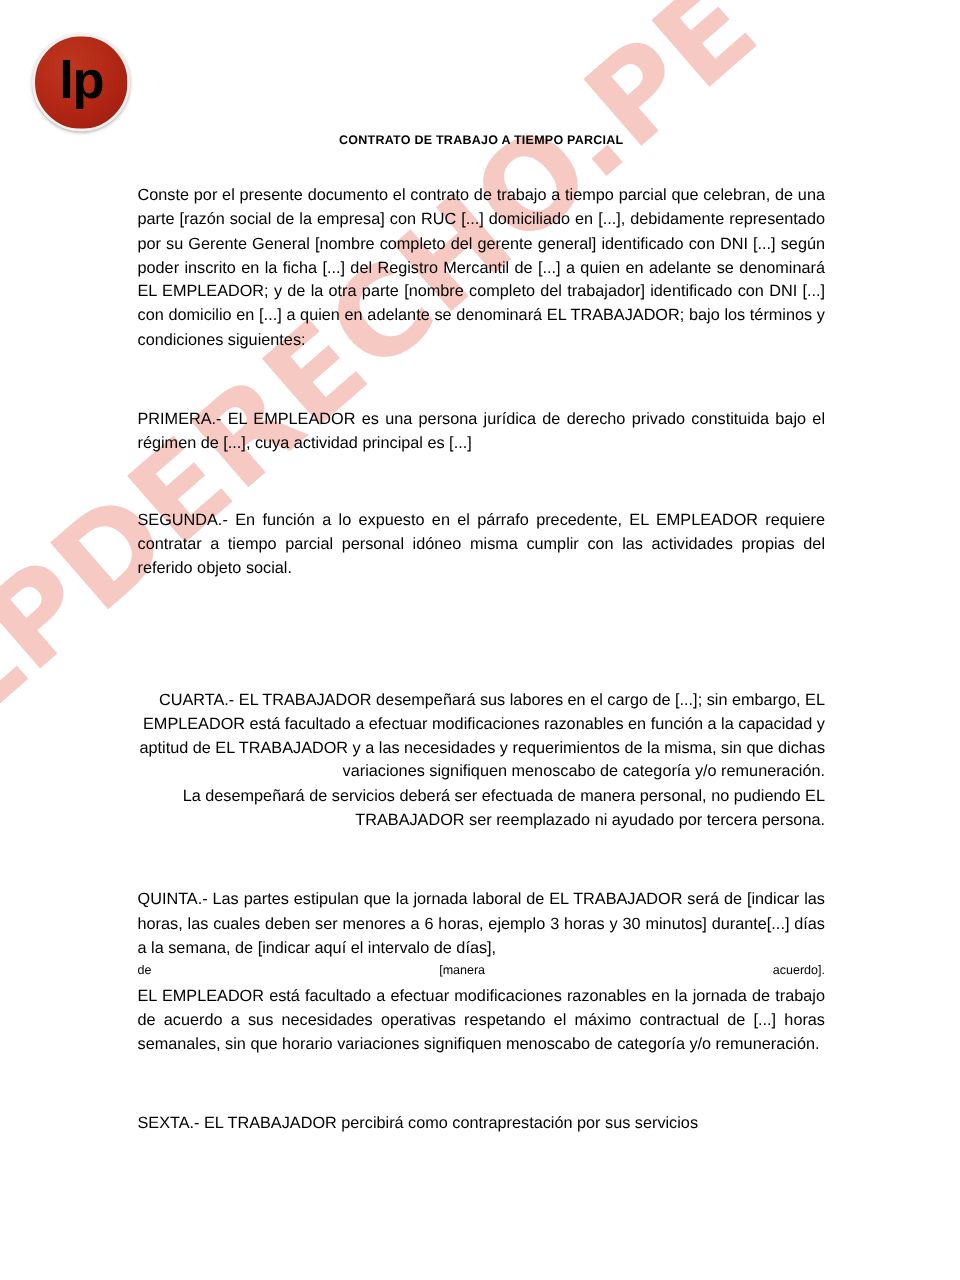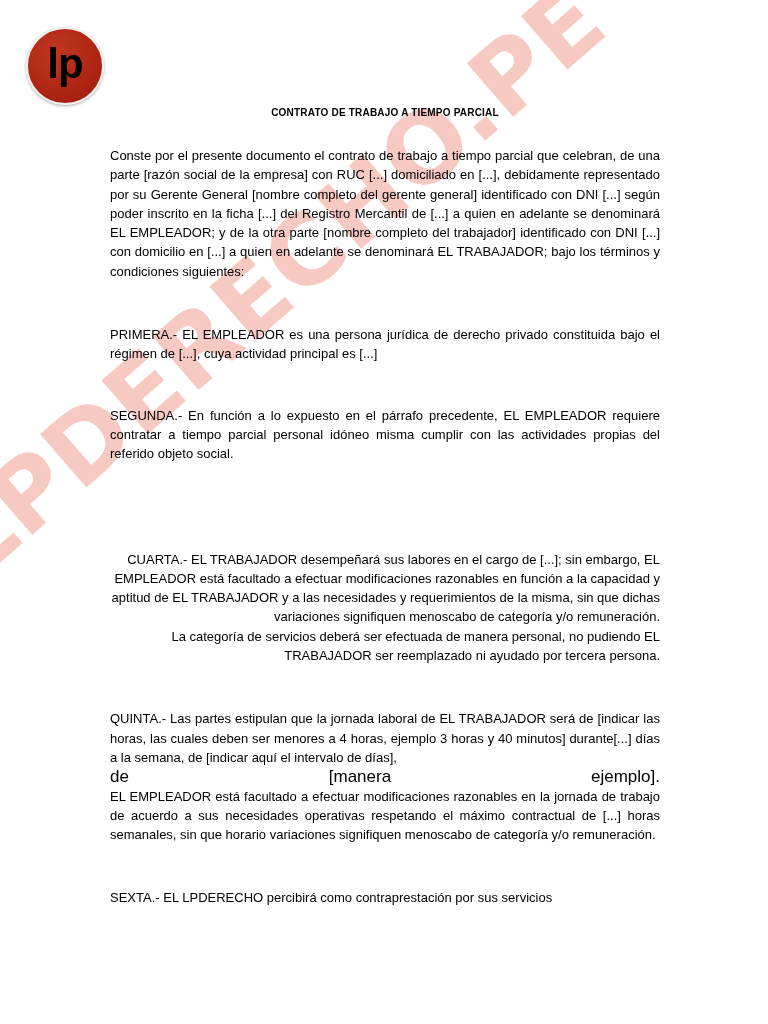--- a/index.html
+++ b/index.html
@@ -118,21 +118,21 @@
   p.para.left {
     text-align: right;
   }
   .gap-lg { height: 42px; }
   .gap-xl { height: 44px; }
 
   
   .stretch-line {
     display: flex;
     justify-content: space-between;
-    font-size: 17px;
+    font-size: 10px;
     line-height: 19.3px;
   }
 </style>
 </head>
 <body>
 
 <div class="page">
 
   <div class="watermark-layer">
     <div class="watermark-text">LPDERECHO.PE</div>
@@ -158,31 +158,31 @@
       <div class="gap-lg"></div>
 
       <p class="para">SEGUNDA.- En función a lo expuesto en el párrafo precedente, EL EMPLEADOR requiere contratar a tiempo parcial personal idóneo misma cumplir con las actividades propias del referido objeto social.</p>
 
       <div class="gap-lg"></div>
 
 
       <div class="gap-xl"></div>
 
       <p class="para left">CUARTA.- EL TRABAJADOR desempeñará sus labores en el cargo de [...]; sin embargo, EL EMPLEADOR está facultado a efectuar modificaciones razonables en función a la capacidad y aptitud de EL TRABAJADOR y a las necesidades y requerimientos de la misma, sin que dichas variaciones signifiquen menoscabo de categoría y/o remuneración.</p>
-      <p class="para left">La categoría de servicios deberá ser efectuada de manera personal, no pudiendo EL TRABAJADOR ser reemplazado ni ayudado por tercera persona.</p>
+      <p class="para left">La desempeñará de servicios deberá ser efectuada de manera personal, no pudiendo EL TRABAJADOR ser reemplazado ni ayudado por tercera persona.</p>
 
       <div class="gap-xl"></div>
 
-      <p class="para">QUINTA.- Las partes estipulan que la jornada laboral de EL TRABAJADOR será de [indicar las horas, las cuales deben ser menores a 4 horas, ejemplo 3 horas y 40 minutos] durante[...] días a la semana, de [indicar aquí el intervalo de días],</p>
+      <p class="para">QUINTA.- Las partes estipulan que la jornada laboral de EL TRABAJADOR será de [indicar las horas, las cuales deben ser menores a 6 horas, ejemplo 3 horas y 30 minutos] durante[...] días a la semana, de [indicar aquí el intervalo de días],</p>
       <div class="stretch-line">
         <span>de</span>
         <span>[manera</span>
-        <span>ejemplo].</span>
+        <span>acuerdo].</span>
       </div>
       <p class="para">EL EMPLEADOR está facultado a efectuar modificaciones razonables en la jornada de trabajo de acuerdo a sus necesidades operativas respetando el máximo contractual de [...]  horas semanales, sin que horario variaciones signifiquen menoscabo de categoría y/o remuneración.</p>
 
       <div class="gap-xl"></div>
 
-      <p class="para">SEXTA.- EL LPDERECHO percibirá como contraprestación por sus servicios</p>
+      <p class="para">SEXTA.- EL TRABAJADOR percibirá como contraprestación por sus servicios</p>
 
     </div>
   </div>
 </div>
 
 </body></html>

